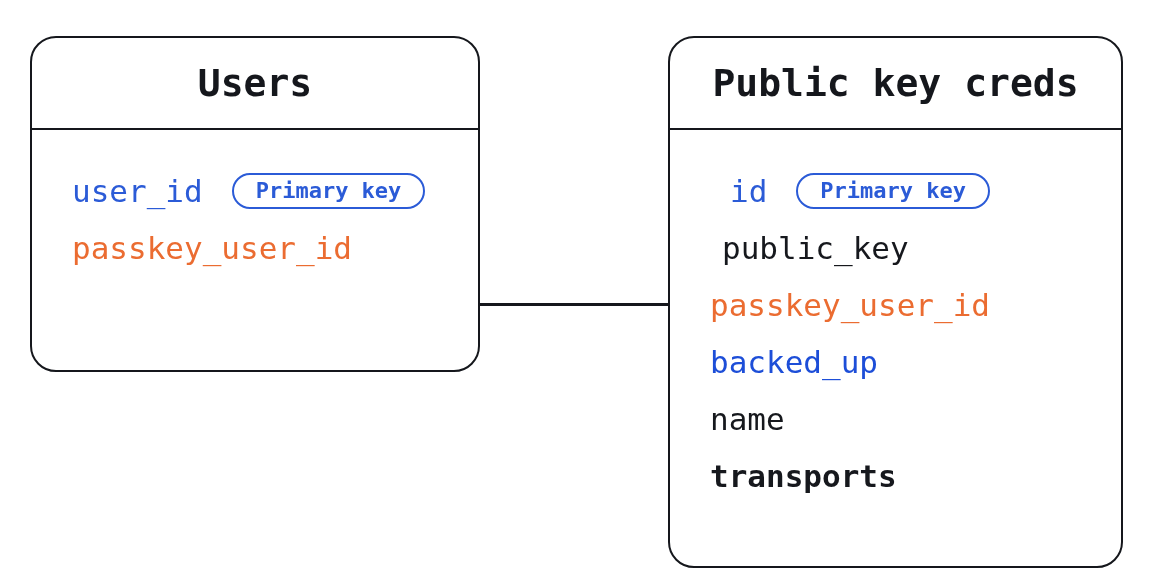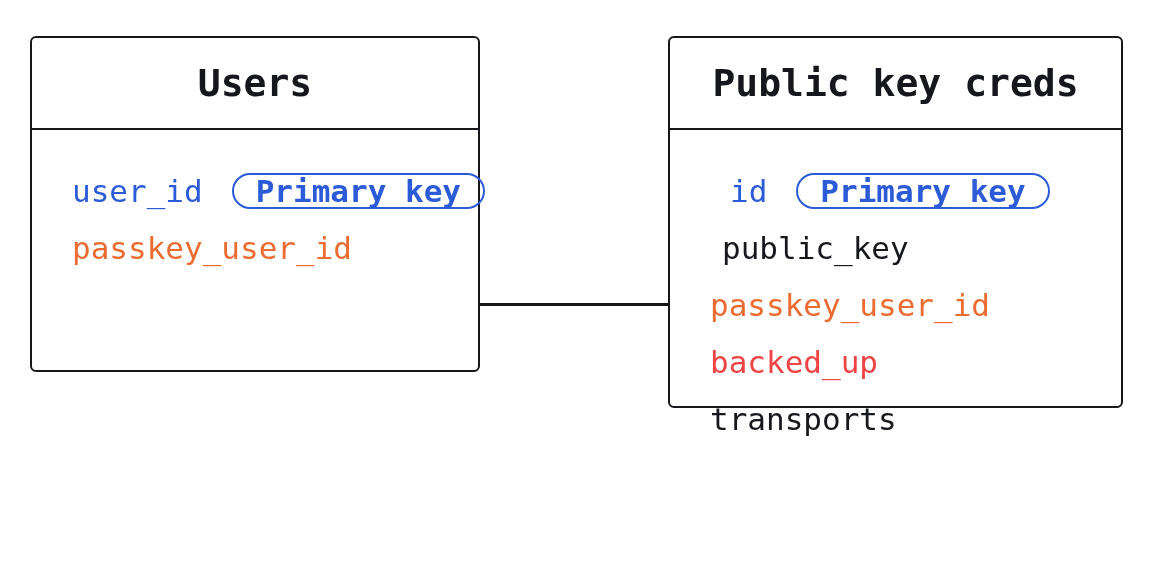--- a/index.html
+++ b/index.html
@@ -15,35 +15,35 @@
     overflow: hidden;
   }
   .canvas {
     position: absolute;
     inset: 0;
   }
   .table-box {
     position: absolute;
     background: #ffffff;
     border: 2.5px solid #15171c;
-    border-radius: 6px;
+    border-radius: 26px;
     box-sizing: border-box;
     z-index: 2;
   }
   #users-box {
     left: 30px;
     top: 36px;
     width: 450px;
     height: 336px;
   }
   #creds-box {
     left: 668px;
     top: 36px;
     width: 455px;
-    height: 372px;
+    height: 532px;
   }
   .table-header {
     height: 90px;
     border-bottom: 2.5px solid #15171c;
     display: flex;
     align-items: center;
     justify-content: center;
     font-size: 38px;
     font-weight: bold;
     color: #15171c;
@@ -65,21 +65,21 @@
   .badge {
     margin-left: 29px;
     height: 36px;
     padding: 0 22px;
     display: inline-flex;
     align-items: center;
     justify-content: center;
     border: 2.5px solid #2b5bd7;
     border-radius: 20px;
     color: #2b5bd7;
-    font-size: 31px;
+    font-size: 22px;
     font-weight: bold;
     box-sizing: border-box;
     white-space: nowrap;
   }
   .connector {
     position: absolute;
     left: 478px;
     top: 303px;
     width: 192px;
     height: 2.5px;
@@ -114,21 +114,24 @@
         <span class="field-name" style="color: rgb(43, 91, 215); margin-left: 20px;">id</span>
         <span class="badge">Primary key</span>
       </div>
       <div class="field-row">
         <span class="field-name" style="color: rgb(22, 24, 29); margin-left: 12px;">public_key</span>
       </div>
       <div class="field-row">
         <span class="field-name" style="color: rgb(235, 108, 49);">passkey_user_id</span>
       </div>
       <div class="field-row">
-        <span class="field-name" style="color: #ef4444;">backed_up</span>
+        <span class="field-name" style="color: #1d4ed8;">backed_up</span>
       </div>
       <div class="field-row">
-        <span class="field-name" style="color: rgb(22, 24, 29);">transports</span>
+        <span class="field-name" style="color: rgb(22, 24, 29);">name</span>
+      </div>
+      <div class="field-row">
+        <span class="field-name" style="color: rgb(22, 24, 29); font-weight: bold;">transports</span>
       </div>
     </div>
   </div>
 
 </div>
 
 </body></html>

